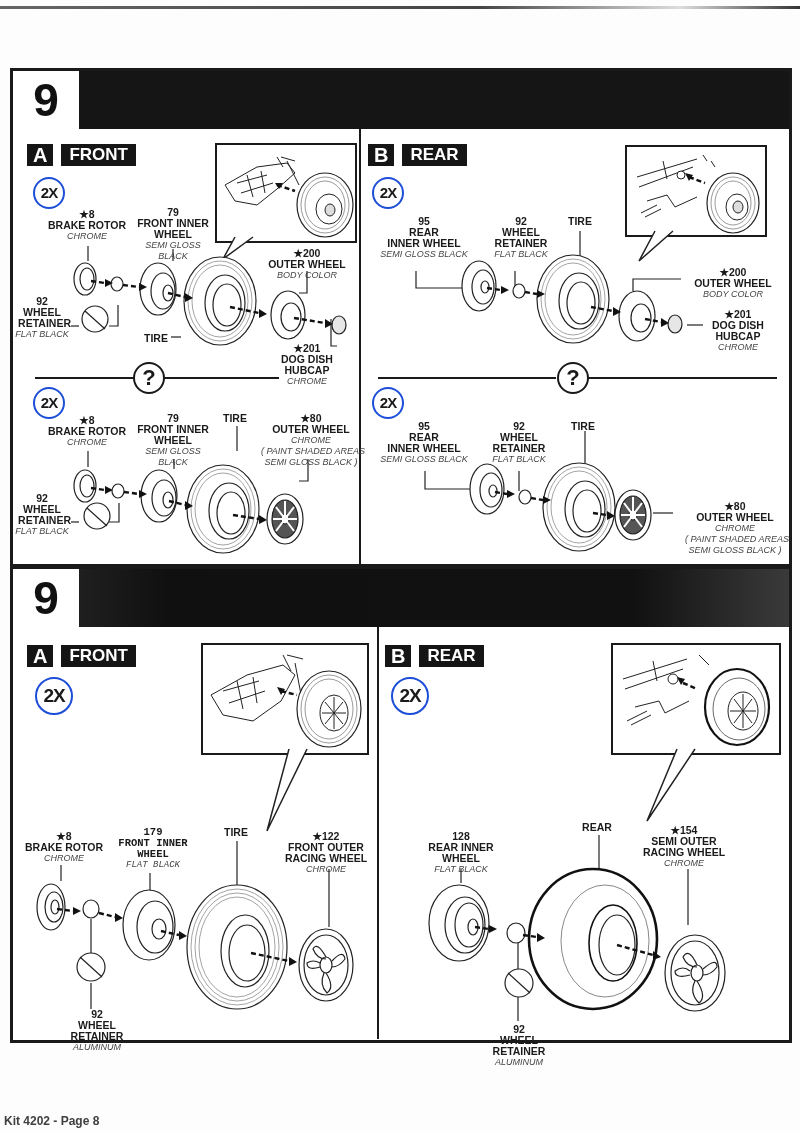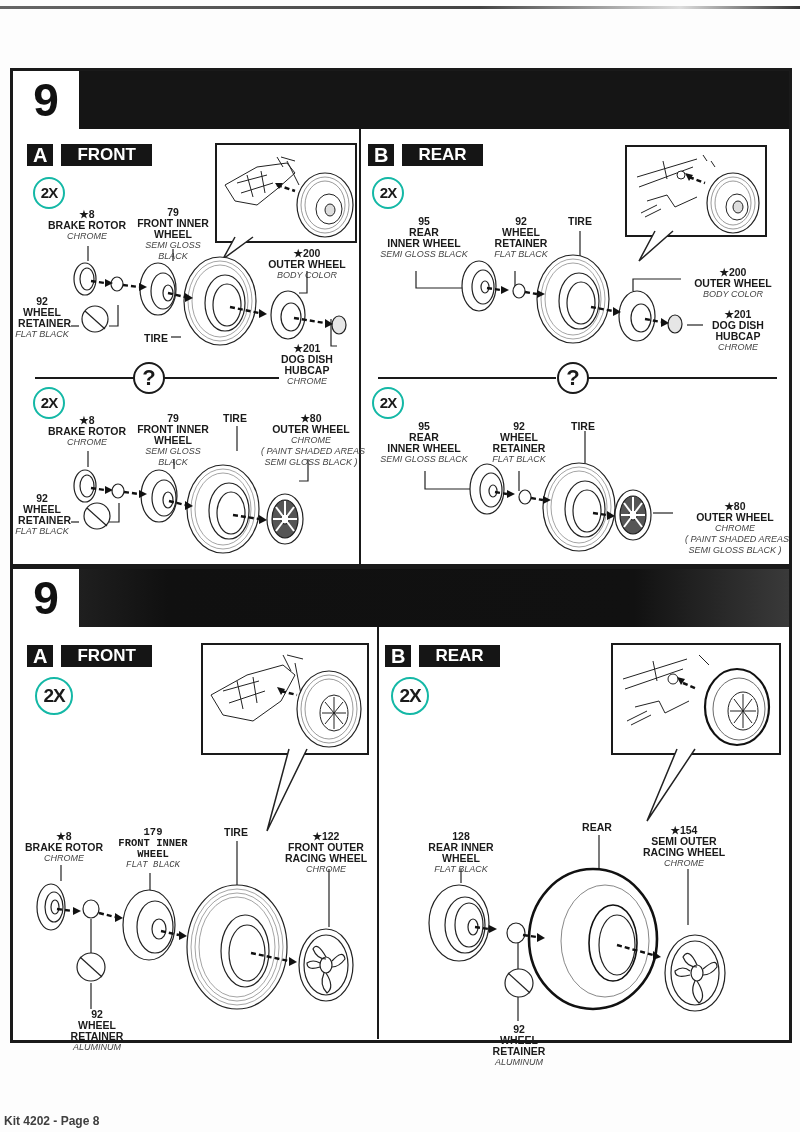--- a/index.html
+++ b/index.html
@@ -18,22 +18,22 @@
   .header2 { background: linear-gradient(90deg, #2a2a2a 0%, #101010 20%, #111 80%, #3a3a3a 100%); }
   .step-num { position: absolute; left: 0; top: 0; width: 66px; height: 58px; background: #fff;
     font-weight: bold; font-size: 46px; line-height: 58px; text-align: center; color: #111; }
   .header-title { position: absolute; left: 80px; right: 8px; top: 0; height: 58px; line-height: 60px;
     font-weight: bold; font-style: italic; font-size: 37px; color: #fff; letter-spacing: -0.5px; text-align: center; white-space: nowrap; }
   .header1 .header-title { left: 88px; text-align: left; padding-left: 4px; }
   .header2 .header-title { color: #e8e8e8; }
   .vdiv { position: absolute; width: 2px; background: #1a1a1a; }
   .panel-tag { position: absolute; height: 22px; display: flex; gap: 8px; }
   .tag-letter { background: #151515; color: #fff; font-weight: bold; font-size: 20px; line-height: 22px; padding: 0 6px; }
-  .tag-label { background: #151515; color: #fff; font-weight: bold; font-size: 17px; line-height: 22px; padding: 0 16px; }
-  .qty { position: absolute; width: 28px; height: 28px; border: 2px solid #14b8a6; border-radius: 50%; background: #fff;
+  .tag-label { background: #151515; color: #fff; font-weight: bold; font-size: 17px; line-height: 22px; padding: 0 8px; }
+  .qty { position: absolute; width: 28px; height: 28px; border: 2px solid #1d4ed8; border-radius: 50%; background: #fff;
     font-weight: bold; font-size: 15px; line-height: 28px; text-align: center; letter-spacing: -1px; }
   .qty.big { width: 34px; height: 34px; line-height: 34px; font-size: 19px; }
   .hline { position: absolute; height: 2px; background: #1a1a1a; }
   .qmark { position: absolute; width: 28px; height: 28px; border: 2px solid #1a1a1a; border-radius: 50%; background: #fff;
     font-weight: bold; font-size: 22px; line-height: 28px; text-align: center; }
   .lbl { position: absolute; text-align: center; font-size: 10.5px; line-height: 11px; white-space: nowrap; }
   .lbl .num { font-weight: bold; display: block; }
   .lbl .name { font-weight: bold; display: block; }
   .lbl .paint { font-style: italic; display: block; font-size: 9px; color: #444; text-align: center; }
   .lbl.left { text-align: right; }

